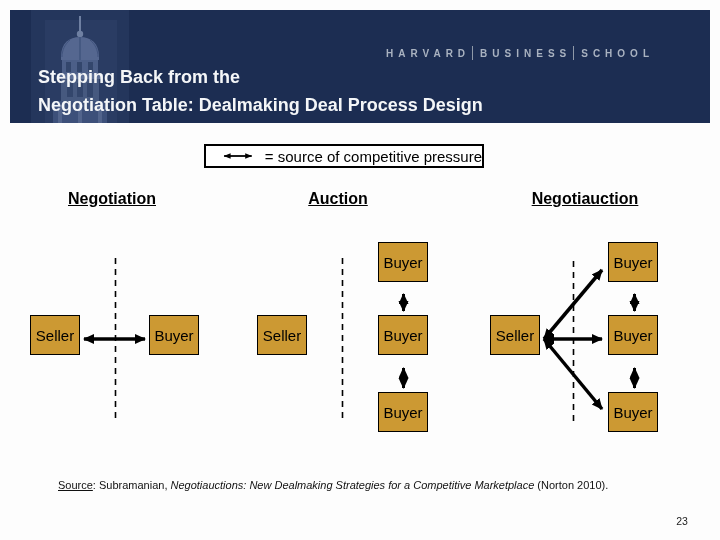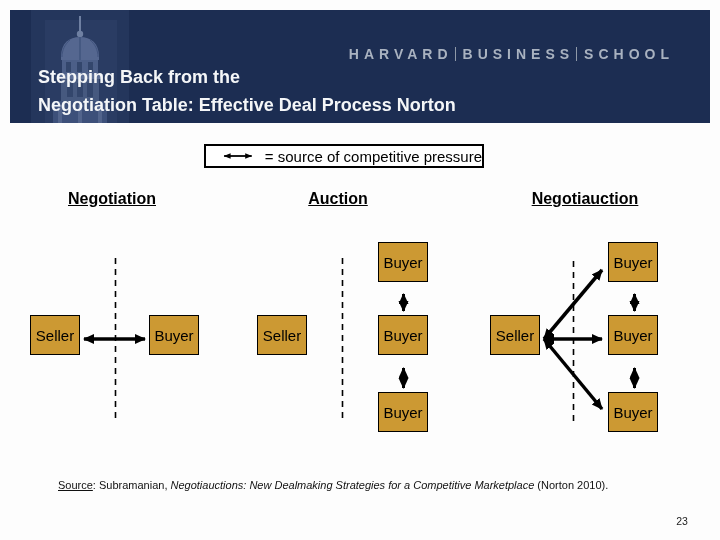--- a/index.html
+++ b/index.html
@@ -7,22 +7,22 @@
   .slide {
     position:relative; width:720px; height:540px; background:#fdfdfd; overflow:hidden;
   }
   
   .hdr {
     position:absolute; left:10px; top:10px; width:700px; height:113px;
     background:#1C2D52; overflow:hidden;
   }
   .hdr-building { position:absolute; left:15px; top:0; }
   .wordmark {
-    position:absolute; right:36px; top:36px; display:flex; align-items:center;
-    color:#A9B2C0; font-size:14px; font-weight:bold; letter-spacing:5px;
+    position:absolute; right:56px; top:36px; display:flex; align-items:center;
+    color:#A9B2C0; font-size:10px; font-weight:bold; letter-spacing:5px;
   }
   .wm-bar { display:inline-block; width:1px; height:14px; background:#8F99A8; margin:0 7px 0 2px; }
   .hdr-title {
     position:absolute; left:28px; top:53px; color:#F4F6F8;
     font-size:18px; font-weight:bold; line-height:28px; white-space:nowrap;
   }
   
   .legend {
     position:absolute; left:204px; top:144px; width:280px; height:24px;
     border:2px solid #000; display:flex; align-items:center; padding-left:10px;
@@ -99,21 +99,21 @@
     <div class="wordmark">
       <span>HARVARD</span>
       <span class="wm-bar"></span>
       <span>BUSINESS</span>
       <span class="wm-bar"></span>
       <span>SCHOOL</span>
     </div>
 
     <div class="hdr-title">
       <div>Stepping Back from the</div>
-      <div>Negotiation Table: Effective Deal Process Norton</div>
+      <div>Negotiation Table: Dealmaking Deal Process Design</div>
     </div>
   </div>
 
   <div class="legend">
     <svg width="54" height="12" viewBox="0 0 54 12">
       <defs>
         <marker id="lh" markerUnits="userSpaceOnUse" markerWidth="9" markerHeight="8" refX="8" refY="3.5" orient="auto">
           <path d="M0,0 L8.5,3.5 L0,7 Z" fill="#000"></path>
         </marker>
         <marker id="lhs" markerUnits="userSpaceOnUse" markerWidth="9" markerHeight="8" refX="8" refY="3.5" orient="auto-start-reverse">

